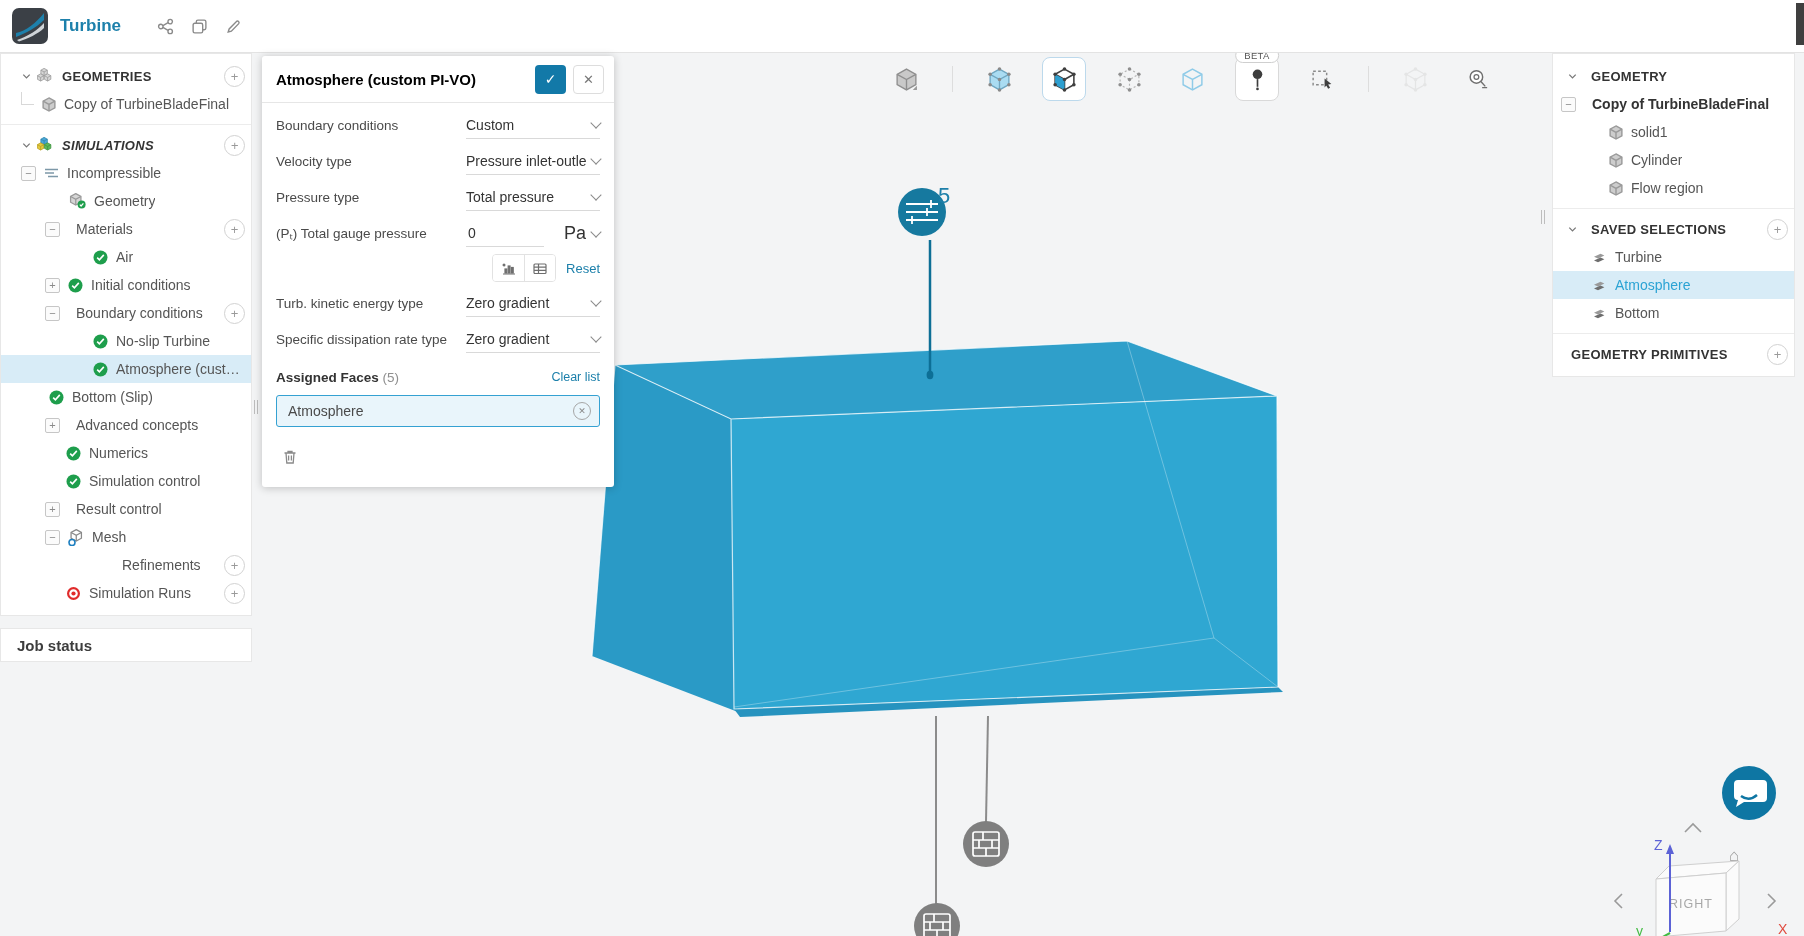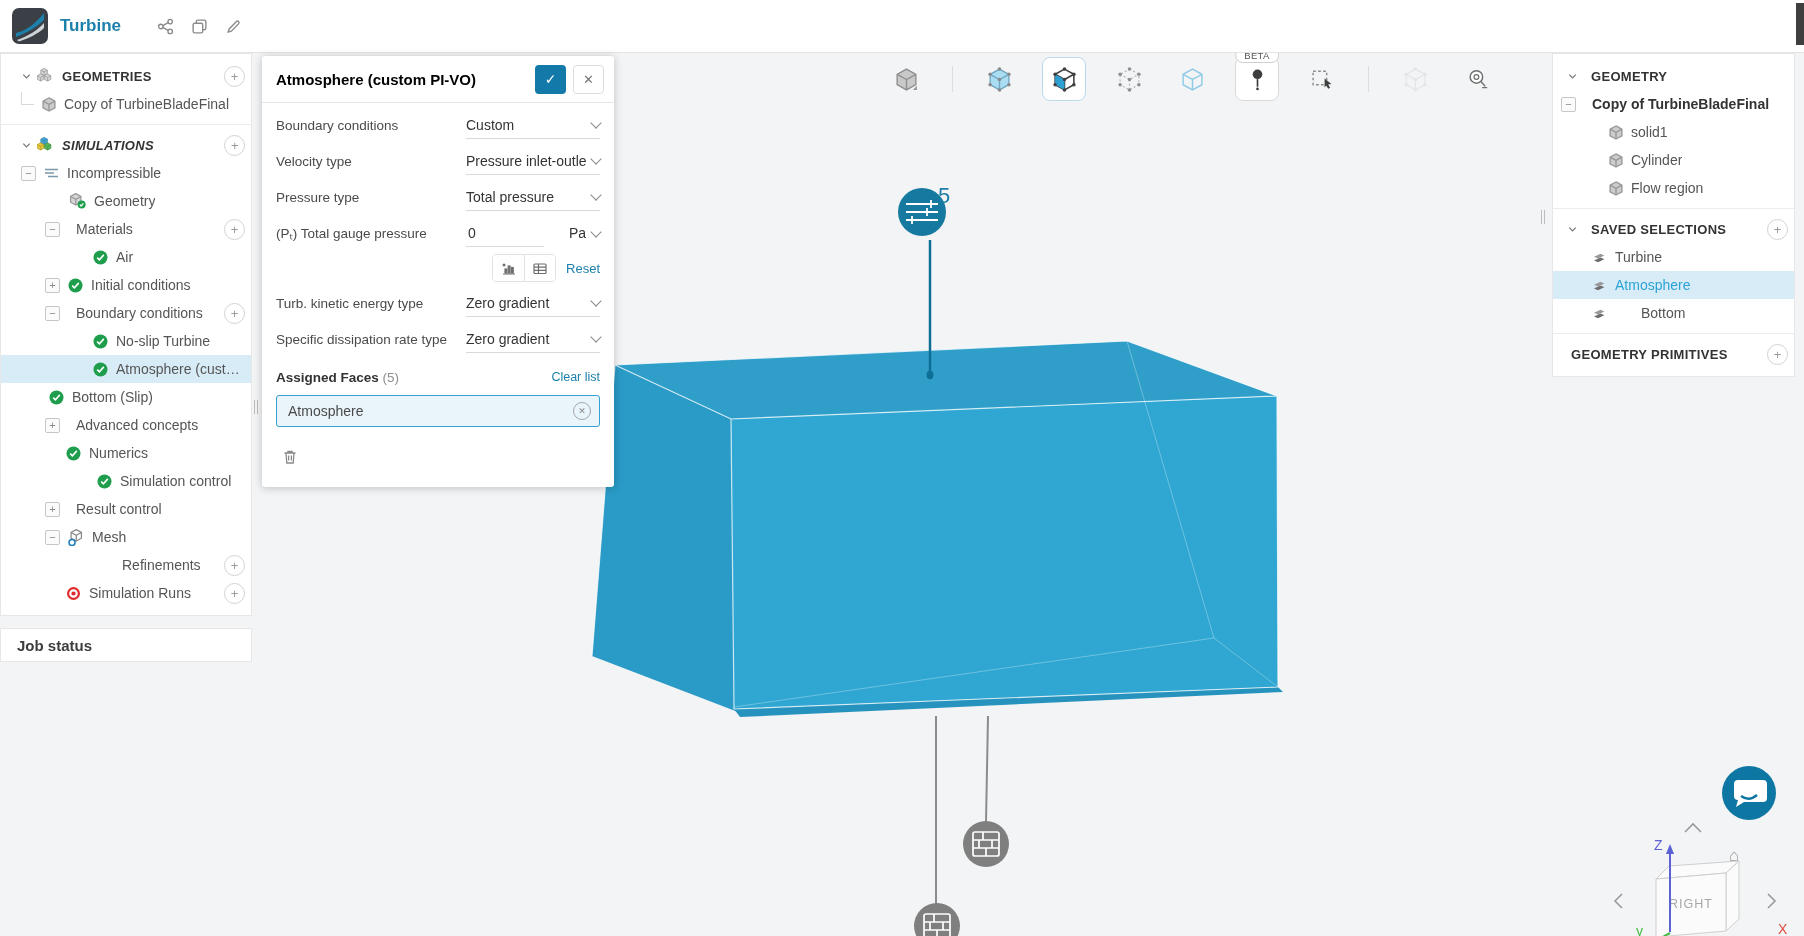--- a/index.html
+++ b/index.html
@@ -65,21 +65,21 @@
   .btn-close{width:31px;height:29px;margin-left:7px;border:1px solid #ddd;border-radius:4px;background:#fff;
     color:#777;font-size:13px;cursor:pointer;display:flex;align-items:center;justify-content:center}
   .dlg-body{padding:4px 14px 16px 14px}
   .frow{display:flex;align-items:center;height:36px}
   .flabel{flex:1;font-size:13.5px;color:#4a4a4a}
   .fsel{width:134px;display:flex;align-items:center;border-bottom:1px solid #d9d9d9;height:26px;cursor:pointer}
   .fsel .val{flex:1;font-size:14px;color:#333;white-space:nowrap;overflow:hidden}
   .finput{width:134px;display:flex;align-items:center;height:26px}
   .finput input{width:74px;border:none;border-bottom:1px solid #d9d9d9;font-size:14px;color:#333;
     font-family:"Liberation Sans",sans-serif;outline:none;height:24px;background:transparent}
-  .funit{margin-left:auto;display:flex;align-items:center;gap:6px;font-size:14px;color:#333;cursor:pointer}
+  .funit{margin-left:auto;display:flex;align-items:center;gap:6px;font-size:18px;color:#333;cursor:pointer}
   .frow.right{justify-content:flex-end;gap:10px;height:34px}
   .icongroup{display:flex;border:1px solid #e2e2e2;border-radius:4px;overflow:hidden}
   .icongroup button{width:31px;height:26px;background:#fff;border:none;display:flex;align-items:center;
     justify-content:center;cursor:pointer}
   .icongroup button + button{border-left:1px solid #e2e2e2}
   .link{color:#1d80ab;font-size:13px;cursor:pointer;text-decoration:none}
   .frow.af{margin-top:4px;height:32px}
   .aflabel{flex:1;font-size:13.5px;color:#333}
   .aflabel b{font-weight:700}
   .aflabel .count{color:#8f8f8f;font-weight:400}
@@ -377,21 +377,21 @@
       <div class="trow" style="padding-left: 44px;">
         <span class="spacer21"></span>
         <span class="icon">
           <svg width="15" height="15" viewBox="0 0 15 15">
             <circle cx="7.5" cy="7.5" r="7" fill="#1e9e4c"></circle>
             <path d="M4.2 7.6l2.2 2.3 4.4-5" stroke="#fff" stroke-width="1.6" fill="none"></path>
           </svg>
         </span>
         <span class="lbl">Numerics</span>
       </div>
-      <div class="trow" style="padding-left: 44px; margin-left: 31px;">
+      <div class="trow" style="padding-left: 44px;">
         <span class="spacer21"></span>
         <span class="icon">
           <svg width="15" height="15" viewBox="0 0 15 15">
             <circle cx="7.5" cy="7.5" r="7" fill="#1e9e4c"></circle>
             <path d="M4.2 7.6l2.2 2.3 4.4-5" stroke="#fff" stroke-width="1.6" fill="none"></path>
           </svg>
         </span>
         <span class="lbl">Simulation control</span>
       </div>
       <div class="trow" style="padding-left: 44px;">
@@ -697,21 +697,21 @@
       </div>
       <div class="trow selected accent" style="padding-left: 38px;">
         <span class="icon">
           <svg width="16" height="15" viewBox="0 0 16 15">
             <path d="M3 6.8 9.5 3.8 13.4 5.6 7 8.6Z" fill="#9a9a9a"></path>
             <path d="M3 10.4 9.5 7.4 13.4 9.2 7 12.2Z" fill="#6e6e6e"></path>
           </svg>
         </span>
         <span class="lbl">Atmosphere</span>
       </div>
-      <div class="trow" style="padding-left: 38px; gap: 26px;">
+      <div class="trow" style="padding-left: 38px;">
         <span class="icon">
           <svg width="16" height="15" viewBox="0 0 16 15">
             <path d="M3 6.8 9.5 3.8 13.4 5.6 7 8.6Z" fill="#9a9a9a"></path>
             <path d="M3 10.4 9.5 7.4 13.4 9.2 7 12.2Z" fill="#6e6e6e"></path>
           </svg>
         </span>
         <span class="lbl">Bottom</span>
       </div>
       <div class="tdivider"></div>
       <div class="trow header" style="padding-left: 10px;">

